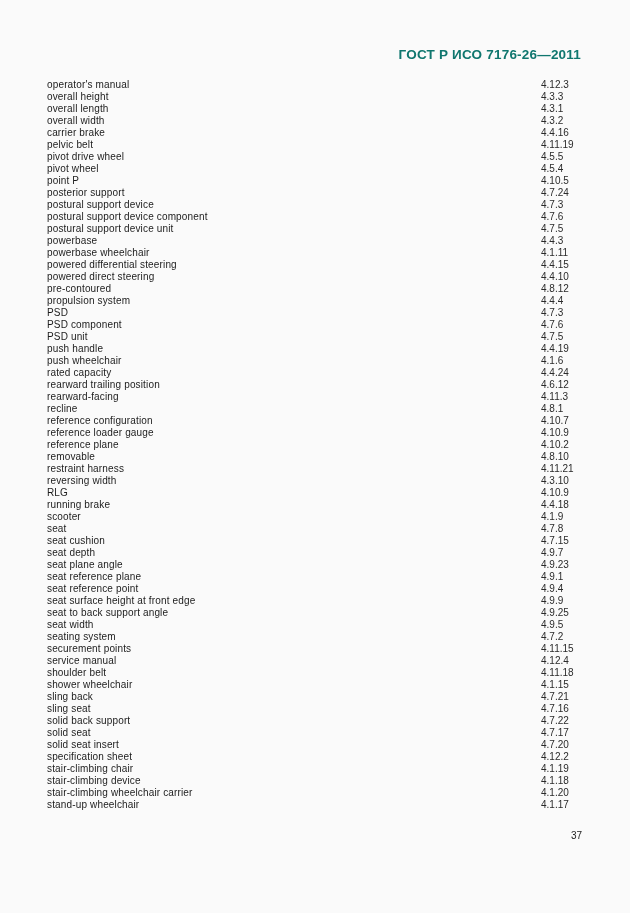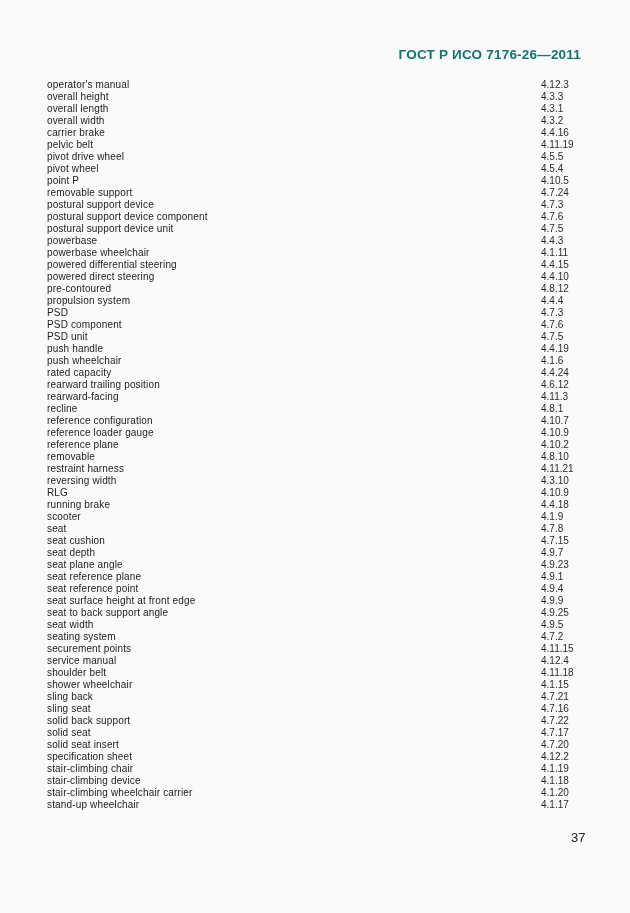--- a/index.html
+++ b/index.html
@@ -52,21 +52,21 @@
     .index-ref {
       position: absolute;
       left: 494px;
       top: 0;
       color: #2a2a2a;
     }
     .page-number {
       position: absolute;
       top: 830px;
       left: 571px;
-      font-size: 13px;
+      font-size: 10px;
       color: #222;
     }
   </style>
 </head>
 <body>
 
 <div class="page-header">ГОСТ Р ИСО 7176-26—2011</div>
 
 <ul class="index-list">
     <li class="index-row">
@@ -99,21 +99,21 @@
     </li>
     <li class="index-row">
       <span class="index-term">pivot wheel</span>
       <span class="index-ref">4.5.4</span>
     </li>
     <li class="index-row">
       <span class="index-term">point P</span>
       <span class="index-ref">4.10.5</span>
     </li>
     <li class="index-row">
-      <span class="index-term">removable support</span>
+      <span class="index-term">posterior support</span>
       <span class="index-ref">4.7.24</span>
     </li>
     <li class="index-row">
       <span class="index-term">postural support device</span>
       <span class="index-ref">4.7.3</span>
     </li>
     <li class="index-row">
       <span class="index-term">postural support device component</span>
       <span class="index-ref">4.7.6</span>
     </li>

